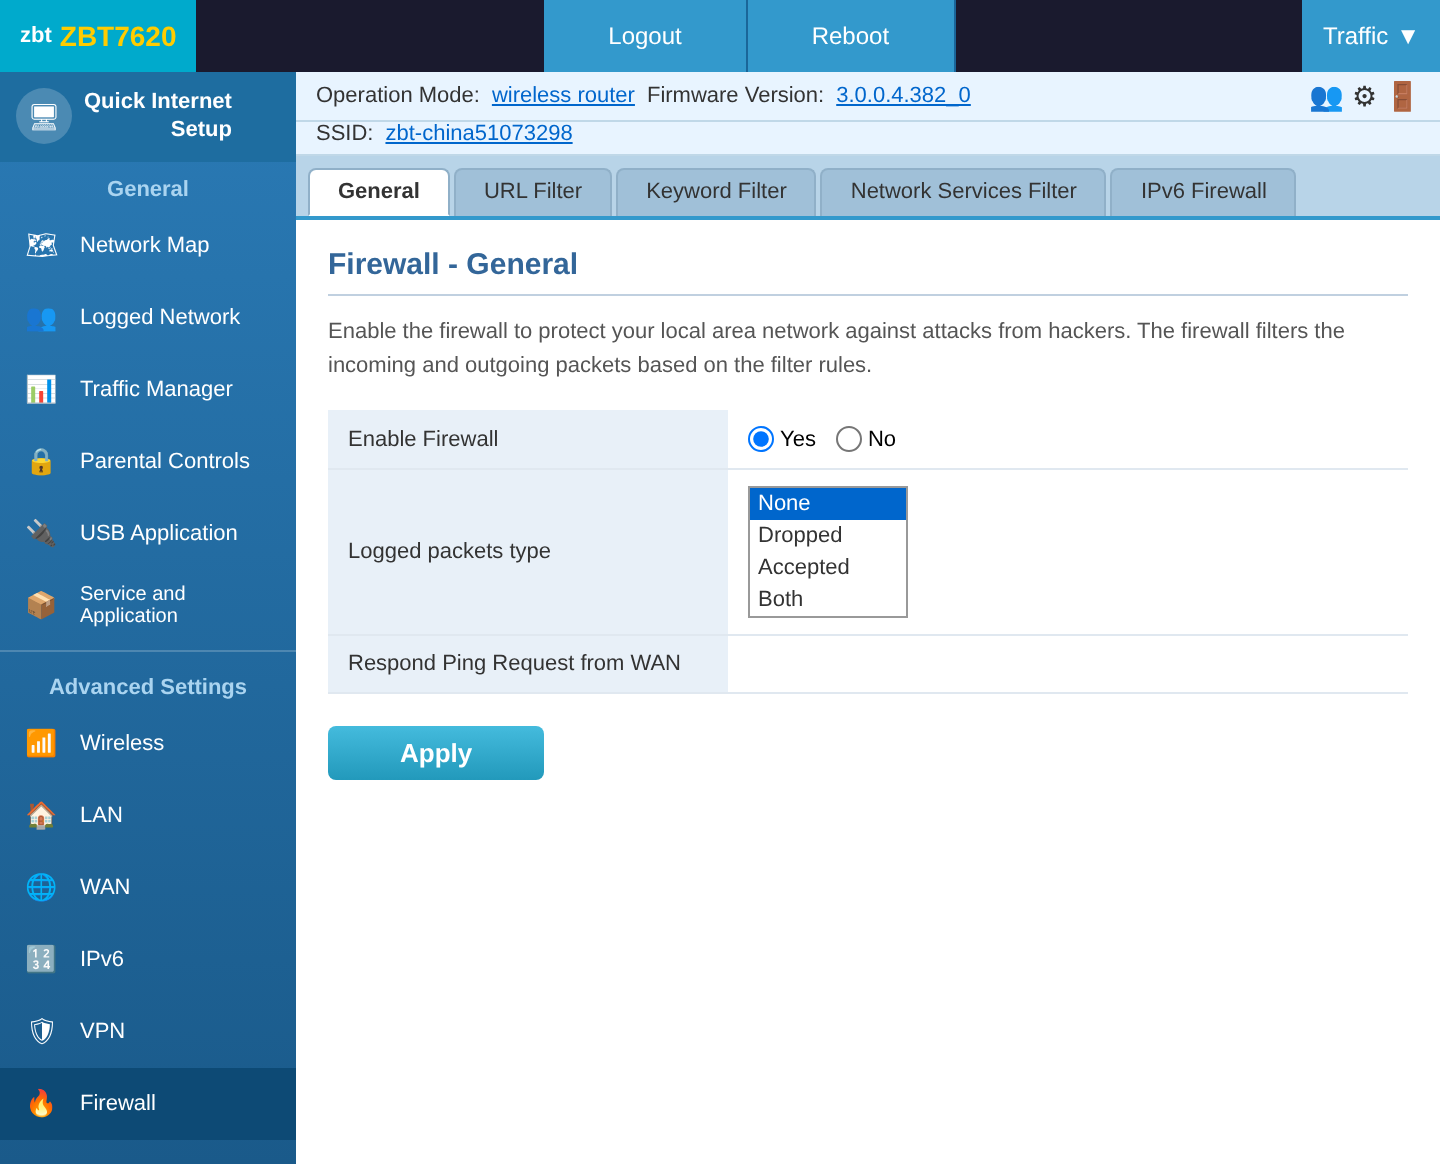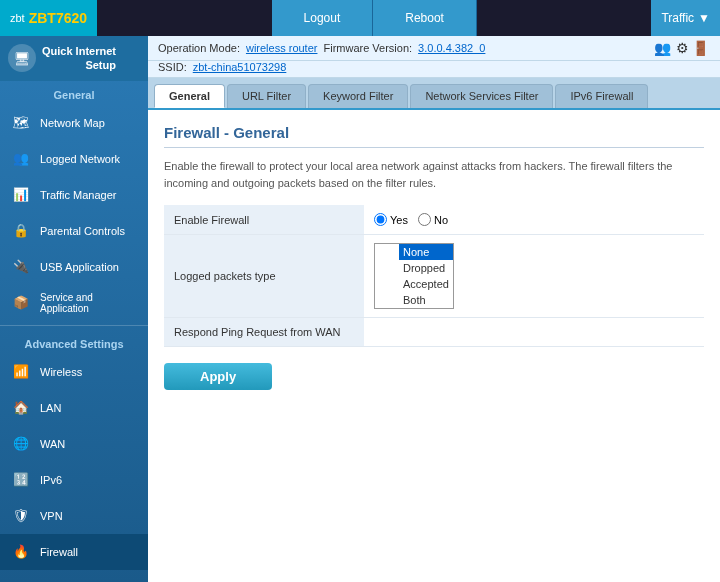--- a/index.html
+++ b/index.html
@@ -1,21 +1,21 @@
 <!DOCTYPE html>
 <html><head>
   <meta charset="utf-8">
   <style>
     * { margin: 0; padding: 0; box-sizing: border-box; }
     body { width: 720px; height: 582px; font-family: Arial, sans-serif; font-size: 12px; background: #c5d9e8; overflow: hidden; }
 
     
     .header { display: flex; align-items: center; background: #1a1a2e; height: 36px; }
     .logo { background: #00aacc; padding: 4px 10px; height: 36px; display: flex; align-items: center; }
-    .logo-text { color: white; font-weight: normal; font-size: 11px; }
+    .logo-text { color: white; font-weight: bold; font-size: 11px; }
     .logo-brand { color: #ffcc00; font-weight: bold; font-size: 14px; margin-left: 4px; }
     .header-nav { display: flex; flex: 1; justify-content: center; gap: 0; }
     .header-btn { background: #3399cc; color: white; border: none; padding: 0 32px; height: 36px; cursor: pointer; font-size: 12px; border-right: 1px solid #1a6699; }
     .header-lang { margin-left: auto; display: flex; align-items: center; background: #3399cc; height: 36px; padding: 0 10px; color: white; font-size: 12px; }
 
     
     .main { display: flex; height: 546px; }
 
     
     .sidebar { width: 148px; background: linear-gradient(to bottom, #2a7ab5, #1a5a8a); height: 546px; flex-shrink: 0; }
@@ -51,21 +51,21 @@
     .form-table td { padding: 8px 10px; vertical-align: middle; }
     .form-table td:first-child { background: #e8f0f8; width: 200px; color: #333; font-size: 11px; }
     .form-table td:last-child { background: white; }
 
     
     .radio-group { display: flex; align-items: center; gap: 10px; font-size: 11px; }
     .radio-group label { display: flex; align-items: center; gap: 3px; cursor: pointer; }
 
     
     .dropdown-box { border: 1px solid #999; background: white; width: 80px; font-size: 11px; }
-    .dropdown-option { padding: 2px 4px; cursor: pointer; color: #333; margin-left: 24px; }
+    .dropdown-option { padding: 2px 4px; cursor: pointer; color: #333; }
     .dropdown-option.selected { background: #0066cc; color: white; }
 
     
     .apply-btn-wrap { margin-top: 16px; }
     .apply-btn { background: linear-gradient(to bottom, #44bbdd, #2299bb); color: white; border: none; padding: 6px 36px; border-radius: 4px; font-size: 13px; font-weight: bold; cursor: pointer; }
     .icon-network::before { content: '🗺'; font-size: 13px; }
     .icon-guest::before { content: '👥'; font-size: 13px; }
     .icon-traffic::before { content: '📊'; font-size: 13px; }
     .icon-parental::before { content: '🔒'; font-size: 13px; }
     .icon-usb::before { content: '🔌'; font-size: 13px; }

